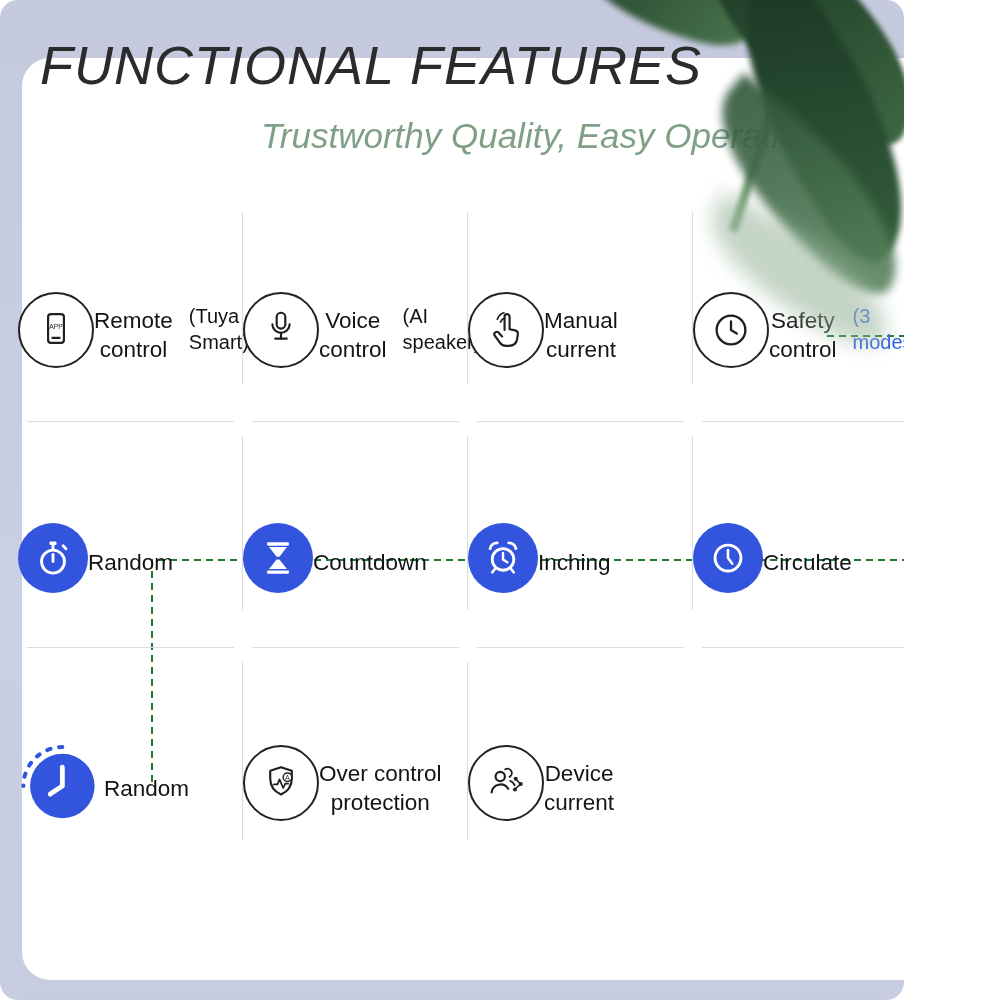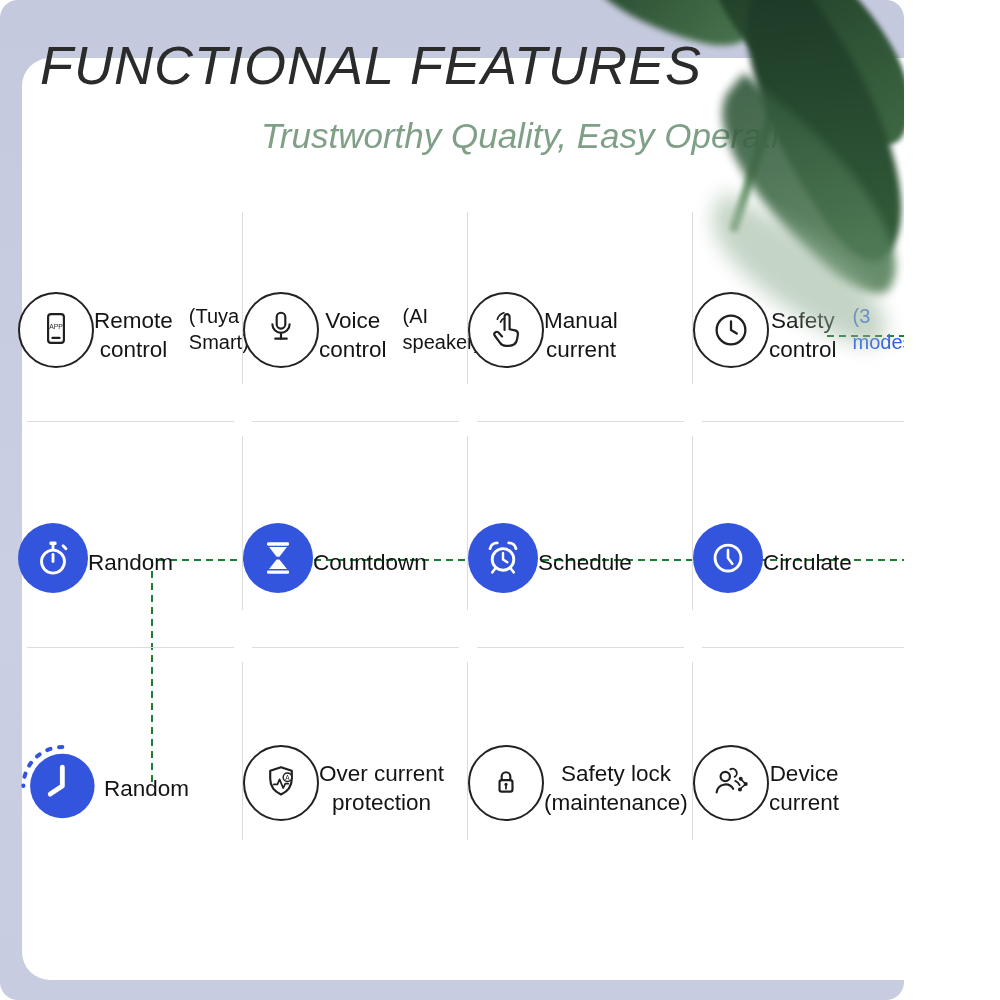--- a/index.html
+++ b/index.html
@@ -141,21 +141,21 @@
     <div class="cell r2 vline hline">
       <div class="icon filled">
         <svg width="46" height="46" viewBox="0 0 64 64" fill="none" stroke="#ffffff" stroke-width="4" stroke-linecap="round" stroke-linejoin="round">
           <path d="M14 19 a10 10 0 0 1 10 -8"></path>
           <path d="M50 19 a10 10 0 0 0 -10 -8"></path>
           <circle cx="32" cy="34" r="15"></circle>
           <path d="M32 34 V25 M32 34 l6 4" stroke-width="3.4"></path>
           <path d="M21 47 l-4 5 M43 47 l4 5" stroke-width="3.4"></path>
         </svg>
       </div>
-      <div class="label">Schedule</div>
+      <div class="label">Inching</div>
     </div>
 
     <div class="cell r2 hline">
       <div class="icon filled">
         <svg width="46" height="46" viewBox="0 0 64 64" fill="none" stroke="#ffffff" stroke-width="4" stroke-linecap="round" stroke-linejoin="round">
           <circle cx="32" cy="32" r="18"></circle>
           <path d="M32 32 V21 M32 32 l6 8" stroke-width="3.6"></path>
         </svg>
       </div>
       <div class="label">Circulate</div>
@@ -174,36 +174,24 @@
 
     <div class="cell r3 vline">
       <div class="icon outline">
         <svg width="46" height="46" viewBox="0 0 64 64" fill="none" stroke="#1f1f1f" stroke-width="3" stroke-linecap="round" stroke-linejoin="round">
           <path d="M32 10 l15 5 v11 q0 15 -15 22 q-15 -7 -15 -22 v-11 z"></path>
           <path d="M22 34 h5 l3 -7 l5 12 l3 -6 h4" stroke-width="2.4"></path>
           <circle cx="41" cy="24" r="6" fill="#ffffff" stroke-width="2"></circle>
           <text x="41" y="27.5" font-size="9" text-anchor="middle" fill="#1f1f1f" stroke="none" font-family="Liberation Sans, sans-serif">A</text>
         </svg>
       </div>
-      <div class="label">Over current
+      <div class="label">Over control
 protection</div>
     </div>
 
-    <div class="cell r3 vline">
-      <div class="icon outline">
-        <svg width="46" height="46" viewBox="0 0 64 64" fill="none" stroke="#1f1f1f" stroke-width="3" stroke-linecap="round" stroke-linejoin="round">
-          <rect x="23" y="28" width="18" height="16" rx="3"></rect>
-          <path d="M26 28 v-5 a6 6 0 0 1 12 0 v5"></path>
-          <circle cx="32" cy="34" r="2.2" fill="#1f1f1f" stroke="none"></circle>
-          <line x1="32" y1="36" x2="32" y2="40" stroke-width="2.4"></line>
-        </svg>
-      </div>
-      <div class="label">Safety lock
-(maintenance)</div>
-    </div>
 
     <div class="cell r3">
       <div class="icon outline">
         <svg width="46" height="46" viewBox="0 0 64 64" fill="none" stroke="#1f1f1f" stroke-width="3" stroke-linecap="round" stroke-linejoin="round">
           <path d="M31 13 a6 6 0 0 1 6 10.5" stroke-width="2.6"></path>
           <path d="M38 29 a11 11 0 0 1 6 6" stroke-width="2.6"></path>
           <circle cx="24" cy="23" r="6.5"></circle>
           <path d="M12 45 a12.5 12.5 0 0 1 23 -5"></path>
           <line x1="46" y1="27" x2="52" y2="33" stroke-width="2.2"></line>
           <line x1="45" y1="40" x2="52" y2="34" stroke-width="2.2"></line>

